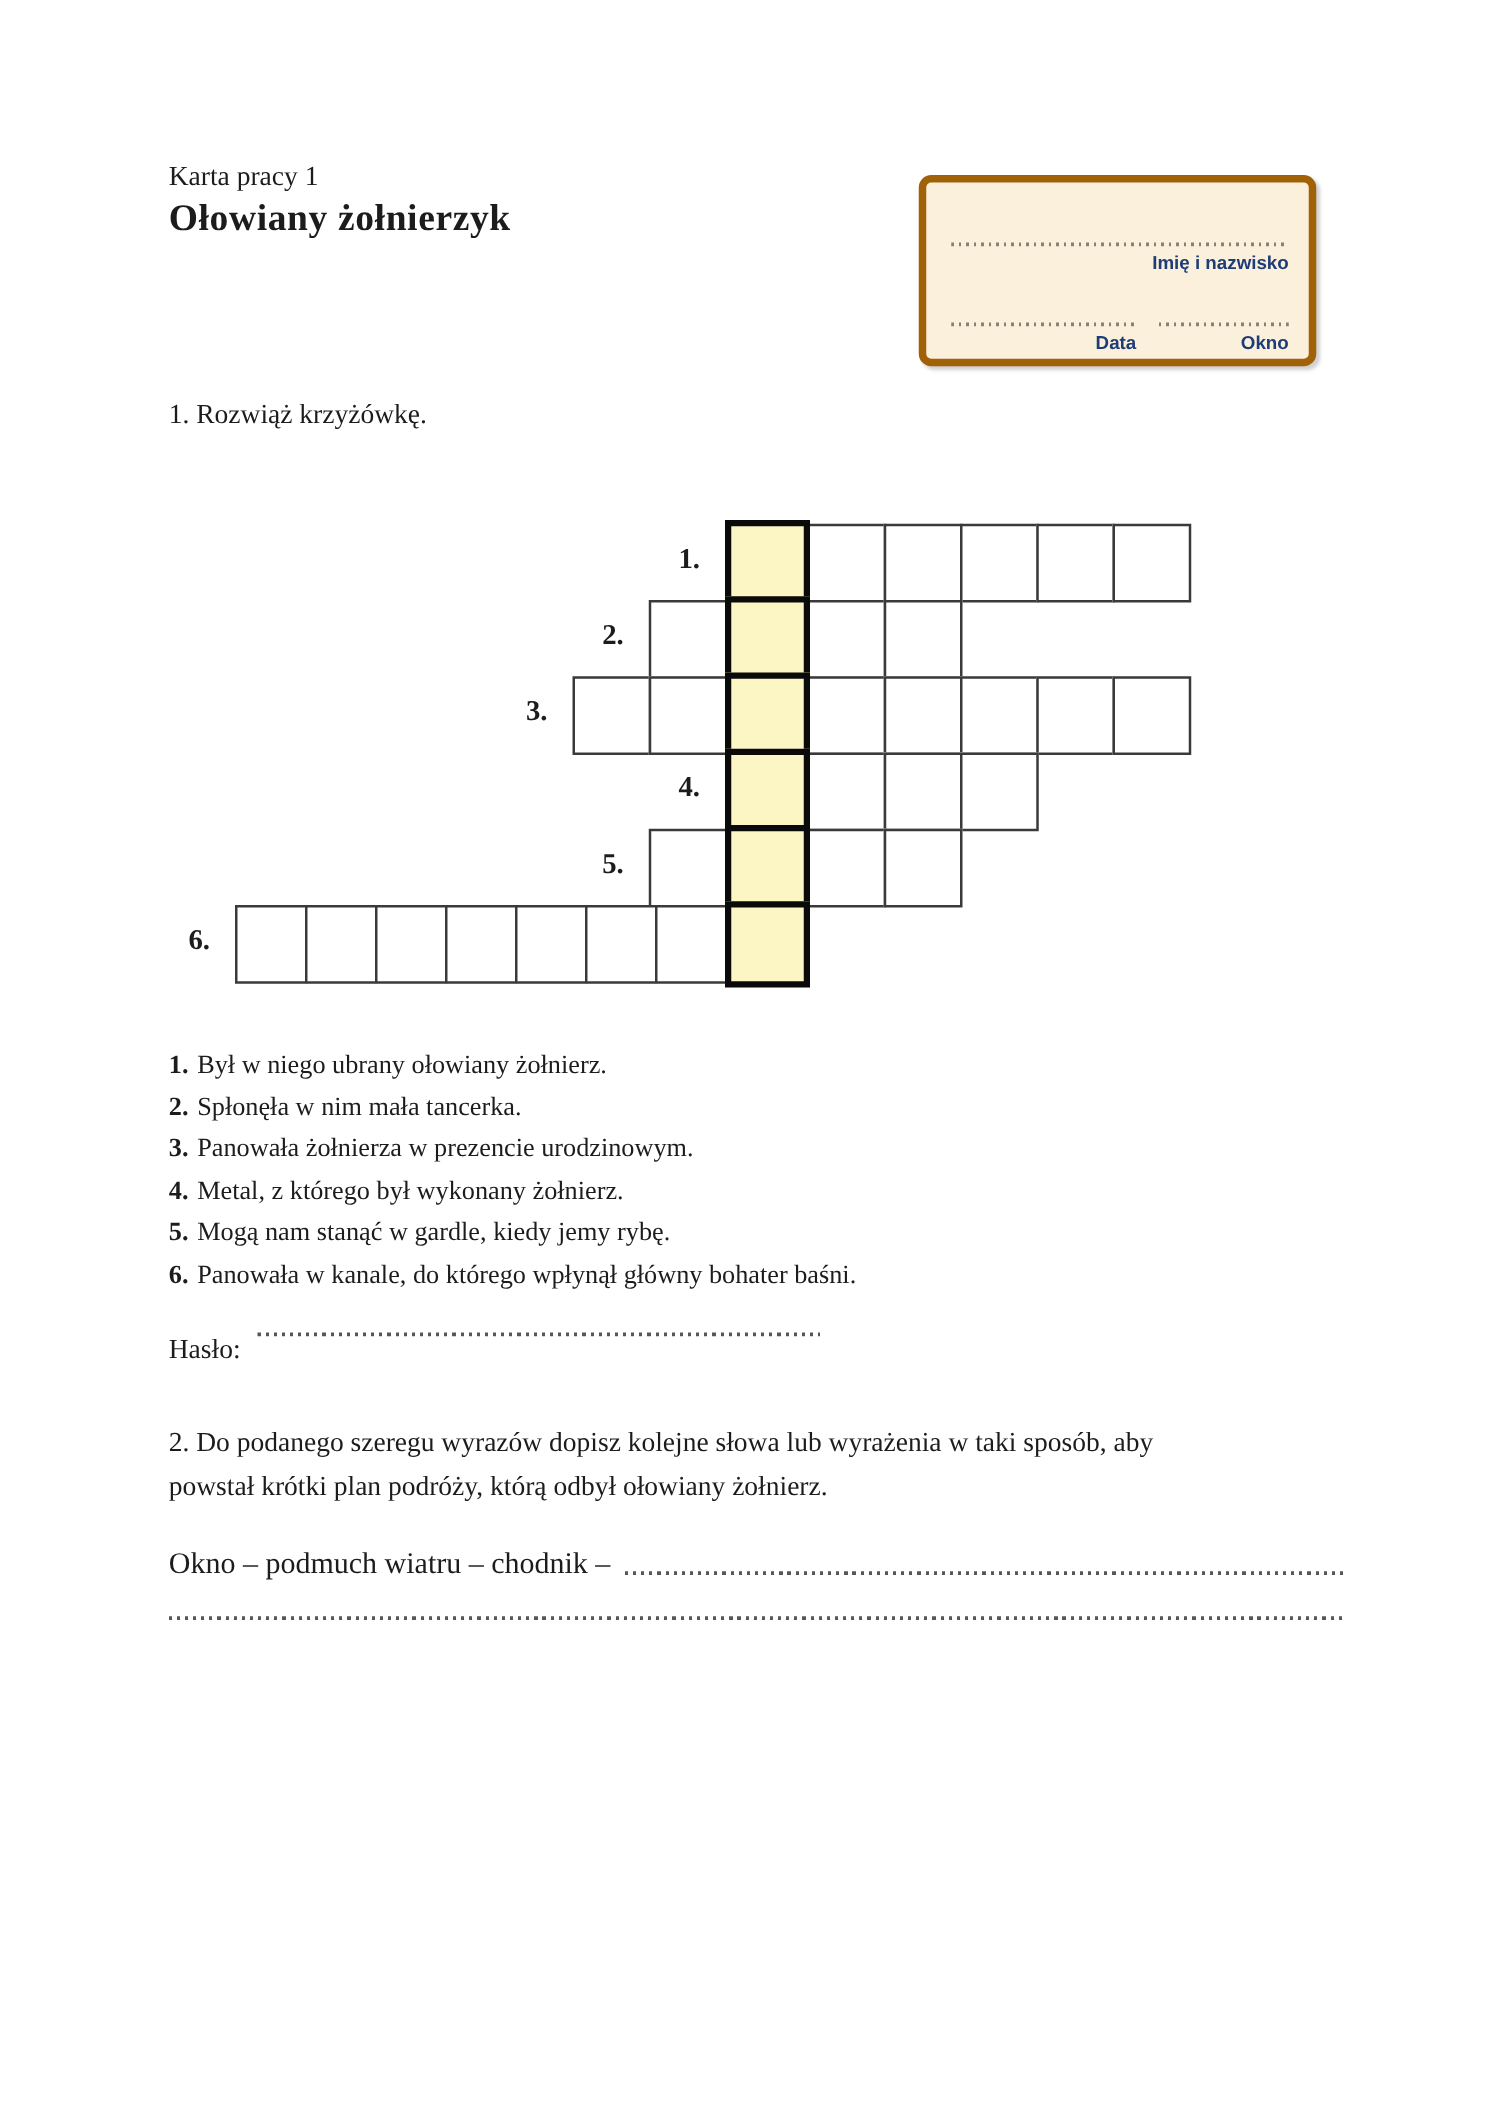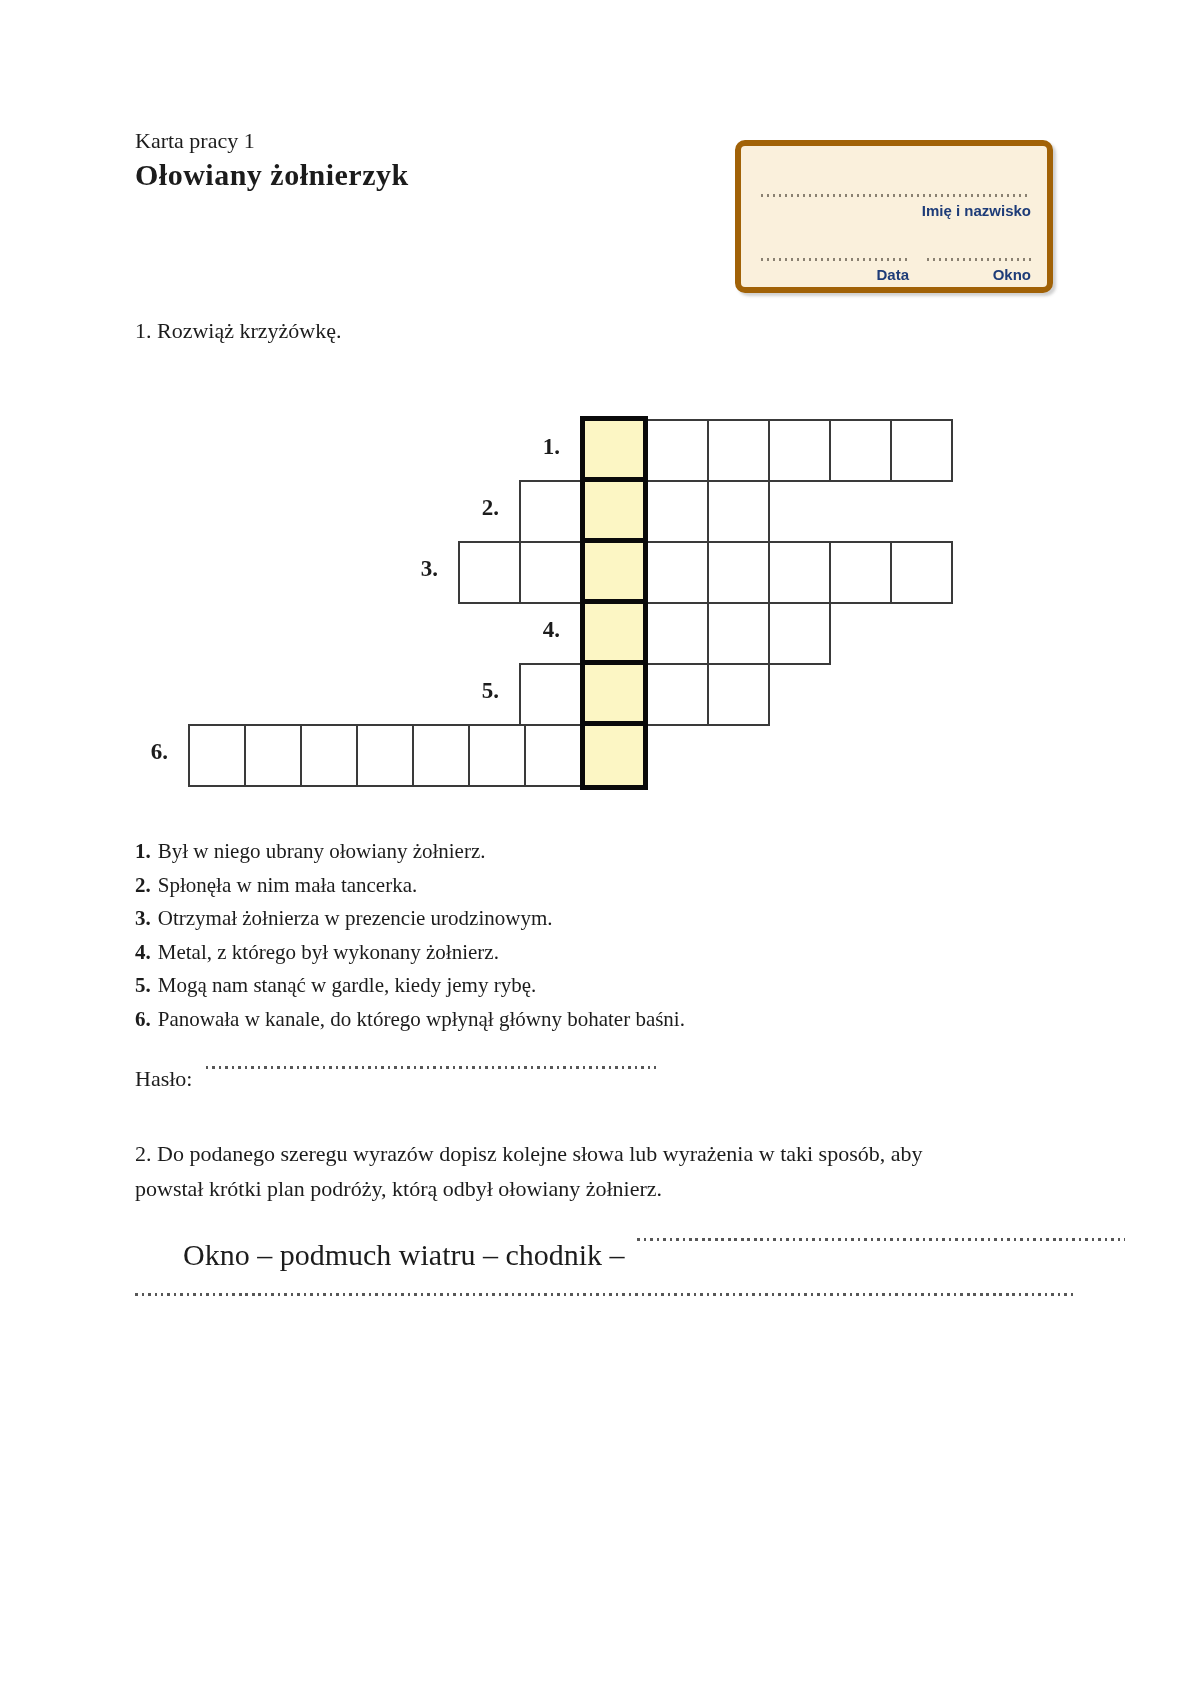--- a/index.html
+++ b/index.html
@@ -40,21 +40,21 @@
   
   #clues{position:absolute;left:135px;top:835px;font-size:21px;line-height:33.5px;}
   .clue-num{font-weight:bold;margin-right:7px;}
 
   .haslo-row{left:135px;top:1066px;width:560px;display:flex;align-items:flex-start;font-size:22px;}
   .dots{height:3px;background-image:repeating-linear-gradient(to right,#575757 0 2.5px,transparent 2.5px 6.5px);}
   .haslo-dots{width:450px;margin-left:14px;margin-bottom:5px;}
 
   .task2{left:135px;top:1136px;width:960px;font-size:22px;line-height:35px;}
 
-  .okno-row{left:135px;top:1238px;width:942px;display:flex;align-items:flex-start;font-size:30px;margin-left:48px;}
+  .okno-row{left:135px;top:1238px;width:942px;display:flex;align-items:flex-end;font-size:24px;}
   .okno-dots{flex:1;margin-left:12px;margin-bottom:5px;}
 
   #write-lines .dots{position:absolute;left:135px;width:942px;}
 </style>
 </head>
 <body>
 
 <div class="page">
 
   <div class="abs kicker">Karta pracy 1</div>
@@ -122,21 +122,21 @@
         <div class="cw-cell" style="width: 58px;"></div>
         <div class="cw-cell" style="width: 58px;"></div>
         <div class="cw-cell" style="width: 58px;"></div>
         <div class="cw-cell cw-yellow" style="background: rgb(252, 246, 196);"></div>
       </div>
     </div>
 
   <div id="clues">
       <div class="clue"><span class="clue-num">1.</span><span>Był w niego ubrany ołowiany żołnierz.</span></div>
       <div class="clue"><span class="clue-num">2.</span><span>Spłonęła w nim mała tancerka.</span></div>
-      <div class="clue"><span class="clue-num">3.</span><span>Otrzymał żołnierza w prezencie urodzinowym.</span></div>
+      <div class="clue"><span class="clue-num">3.</span><span>Panowała żołnierza w prezencie urodzinowym.</span></div>
       <div class="clue"><span class="clue-num">4.</span><span>Metal, z którego był wykonany żołnierz.</span></div>
       <div class="clue"><span class="clue-num">5.</span><span>Mogą nam stanąć w gardle, kiedy jemy rybę.</span></div>
       <div class="clue"><span class="clue-num">6.</span><span>Panowała w kanale, do którego wpłynął główny bohater baśni.</span></div>
     </div>
 
   <div class="abs haslo-row">
     <span>Hasło:</span>
     <span class="dots haslo-dots"></span>
   </div>
 

